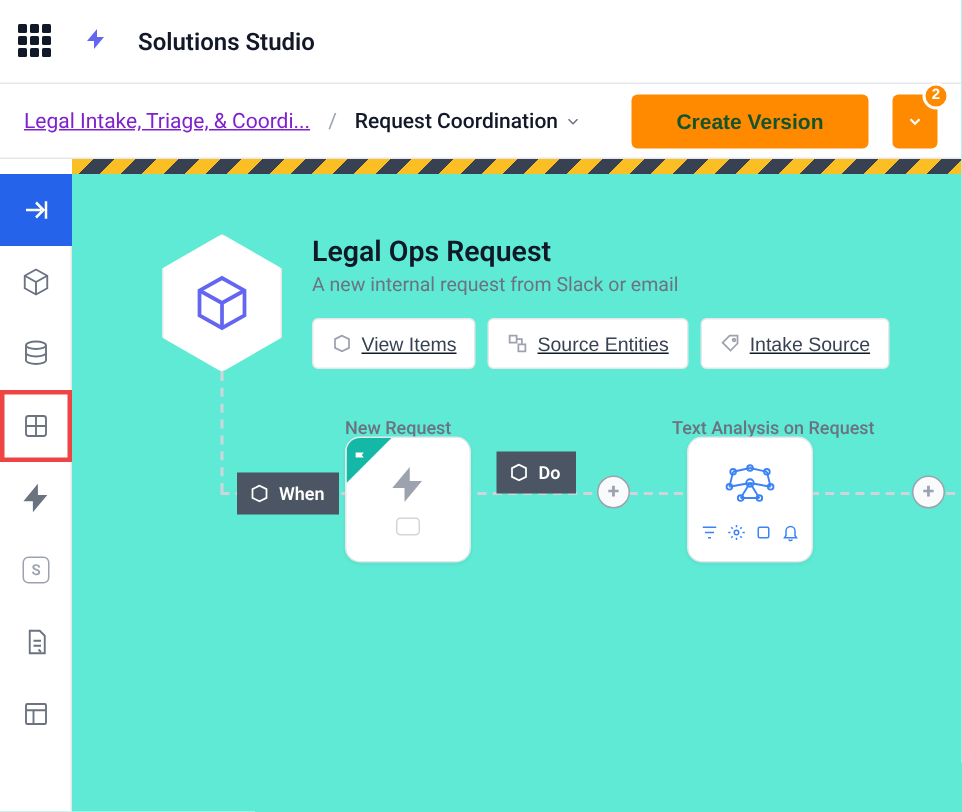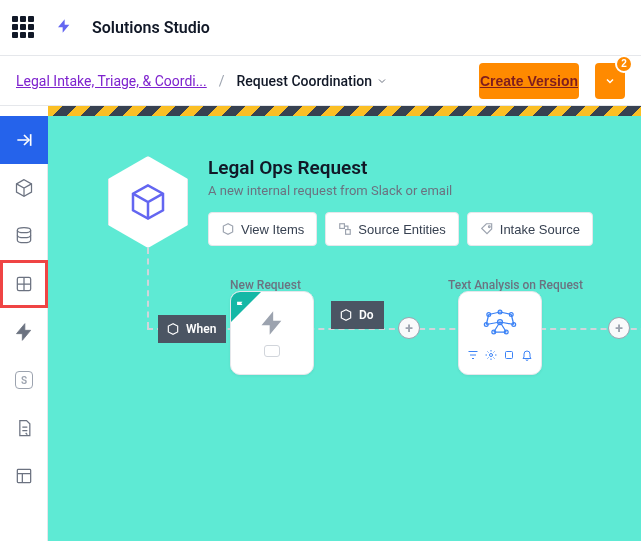--- a/index.html
+++ b/index.html
@@ -10,21 +10,21 @@
   .apps-grid span { background: #111827; border-radius: 1px; }
   .bolt-icon { color: #6366f1; }
   .app-title { font-size: 16px; font-weight: 600; color: #111827; }
 
   .subbar { height: 50px; border-bottom: 1px solid #e5e7eb; display: flex; align-items: center; padding: 0 16px; gap: 12px; }
   .crumb-link { color: #7e22ce; font-size: 14px; text-decoration: underline; white-space: nowrap; overflow: hidden; text-overflow: ellipsis; max-width: 200px; cursor: pointer; }
   .crumb-sep { color: #9ca3af; font-size: 14px; }
   .crumb-current { color: #111827; font-size: 14px; font-weight: 500; display: flex; align-items: center; gap: 4px; cursor: pointer; }
   .chev-d { color: #6b7280; }
   .spacer { flex: 1; }
-  .create-btn { background: #ff8a00; color: #7f1d1d; border: none; height: 36px; padding: 0 1px; border-radius: 4px; font-size: 14px; font-weight: 600; cursor: pointer; text-decoration: underline; }
+  .create-btn { background: #ff8a00; color: #14532d; border: none; height: 36px; padding: 0 30px; border-radius: 4px; font-size: 14px; font-weight: 600; cursor: pointer; }
   .create-more { background: #ff8a00; border: none; height: 36px; width: 30px; border-radius: 4px; margin-left: 4px; position: relative; cursor: pointer; display: flex; align-items: center; justify-content: center; }
   .create-more svg { color: #fff; }
   .badge-2 { position: absolute; top: -8px; right: -8px; width: 18px; height: 18px; background: #ff8a00; border: 2px solid #fff; color: #fff; border-radius: 50%; font-size: 10px; font-weight: 700; display: flex; align-items: center; justify-content: center; }
 
   .caution { height: 10px; background: repeating-linear-gradient(135deg, #fbbf24 0 10px, #374151 10px 20px); margin-left: 48px; }
 
   .body-area { display: flex; height: calc(541px - 56px - 50px - 10px); }
   .sidebar { width: 48px; background: #fff; border-right: 1px solid #e5e7eb; display: flex; flex-direction: column; }
   .sb-item { width: 48px; height: 48px; display: flex; align-items: center; justify-content: center; color: #6b7280; cursor: pointer; position: relative; }
   .sb-item svg { width: 20px; height: 20px; stroke: currentColor; }
@@ -32,21 +32,21 @@
   .sb-item.highlighted { outline: 3px solid #ef4444; outline-offset: -3px; }
   .sb-letter { border: 1.5px solid #9ca3af; border-radius: 4px; width: 18px; height: 18px; display: flex; align-items: center; justify-content: center; font-size: 10px; font-weight: 600; color: #9ca3af; }
 
   .canvas { flex: 1; background: #5eead4; position: relative; overflow: hidden; }
 
   .hero-node { position: absolute; left: 60px; top: 40px; display: flex; align-items: flex-start; gap: 20px; }
   .hex { width: 80px; height: 92px; background: #fff; border: 1px solid #e5e7eb; border-radius: 6px; clip-path: polygon(50% 0, 100% 25%, 100% 75%, 50% 100%, 0 75%, 0 25%); display: flex; align-items: center; justify-content: center; filter: drop-shadow(0 1px 2px rgba(0,0,0,.08)); }
   .hex svg { color: #6366f1; }
   .hero-text h2 { font-size: 19px; font-weight: 600; color: #111827; margin-bottom: 4px; }
   .hero-text p { font-size: 13px; color: #6b7280; margin-bottom: 14px; }
-  .hero-buttons { display: flex; gap: 8px; }
+  .hero-buttons { display: flex; gap: 8px; text-decoration: underline; }
   .pill-btn { background: #fff; border: 1px solid #e5e7eb; border-radius: 4px; height: 34px; padding: 0 12px; font-size: 13px; font-weight: 500; color: #374151; display: flex; align-items: center; gap: 6px; cursor: pointer; }
   .pill-btn svg { width: 14px; height: 14px; color: #9ca3af; }
 
   .line-down { position: absolute; left: 99px; top: 132px; width: 2px; height: 80px; border-left: 2px dashed #d1d5db; }
   .line-right { position: absolute; left: 99px; top: 212px; height: 2px; width: 520px; border-top: 2px dashed #d1d5db; }
 
   .flow-label { position: absolute; font-size: 12px; color: #6b7280; font-weight: 500; }
 
   .pill-dark { position: absolute; background: #4b5563; color: #fff; height: 28px; border-radius: 0; padding: 0 10px 0 8px; display: flex; align-items: center; gap: 6px; font-size: 12px; font-weight: 600; cursor: pointer; }
   .pill-dark svg { width: 14px; height: 14px; }

